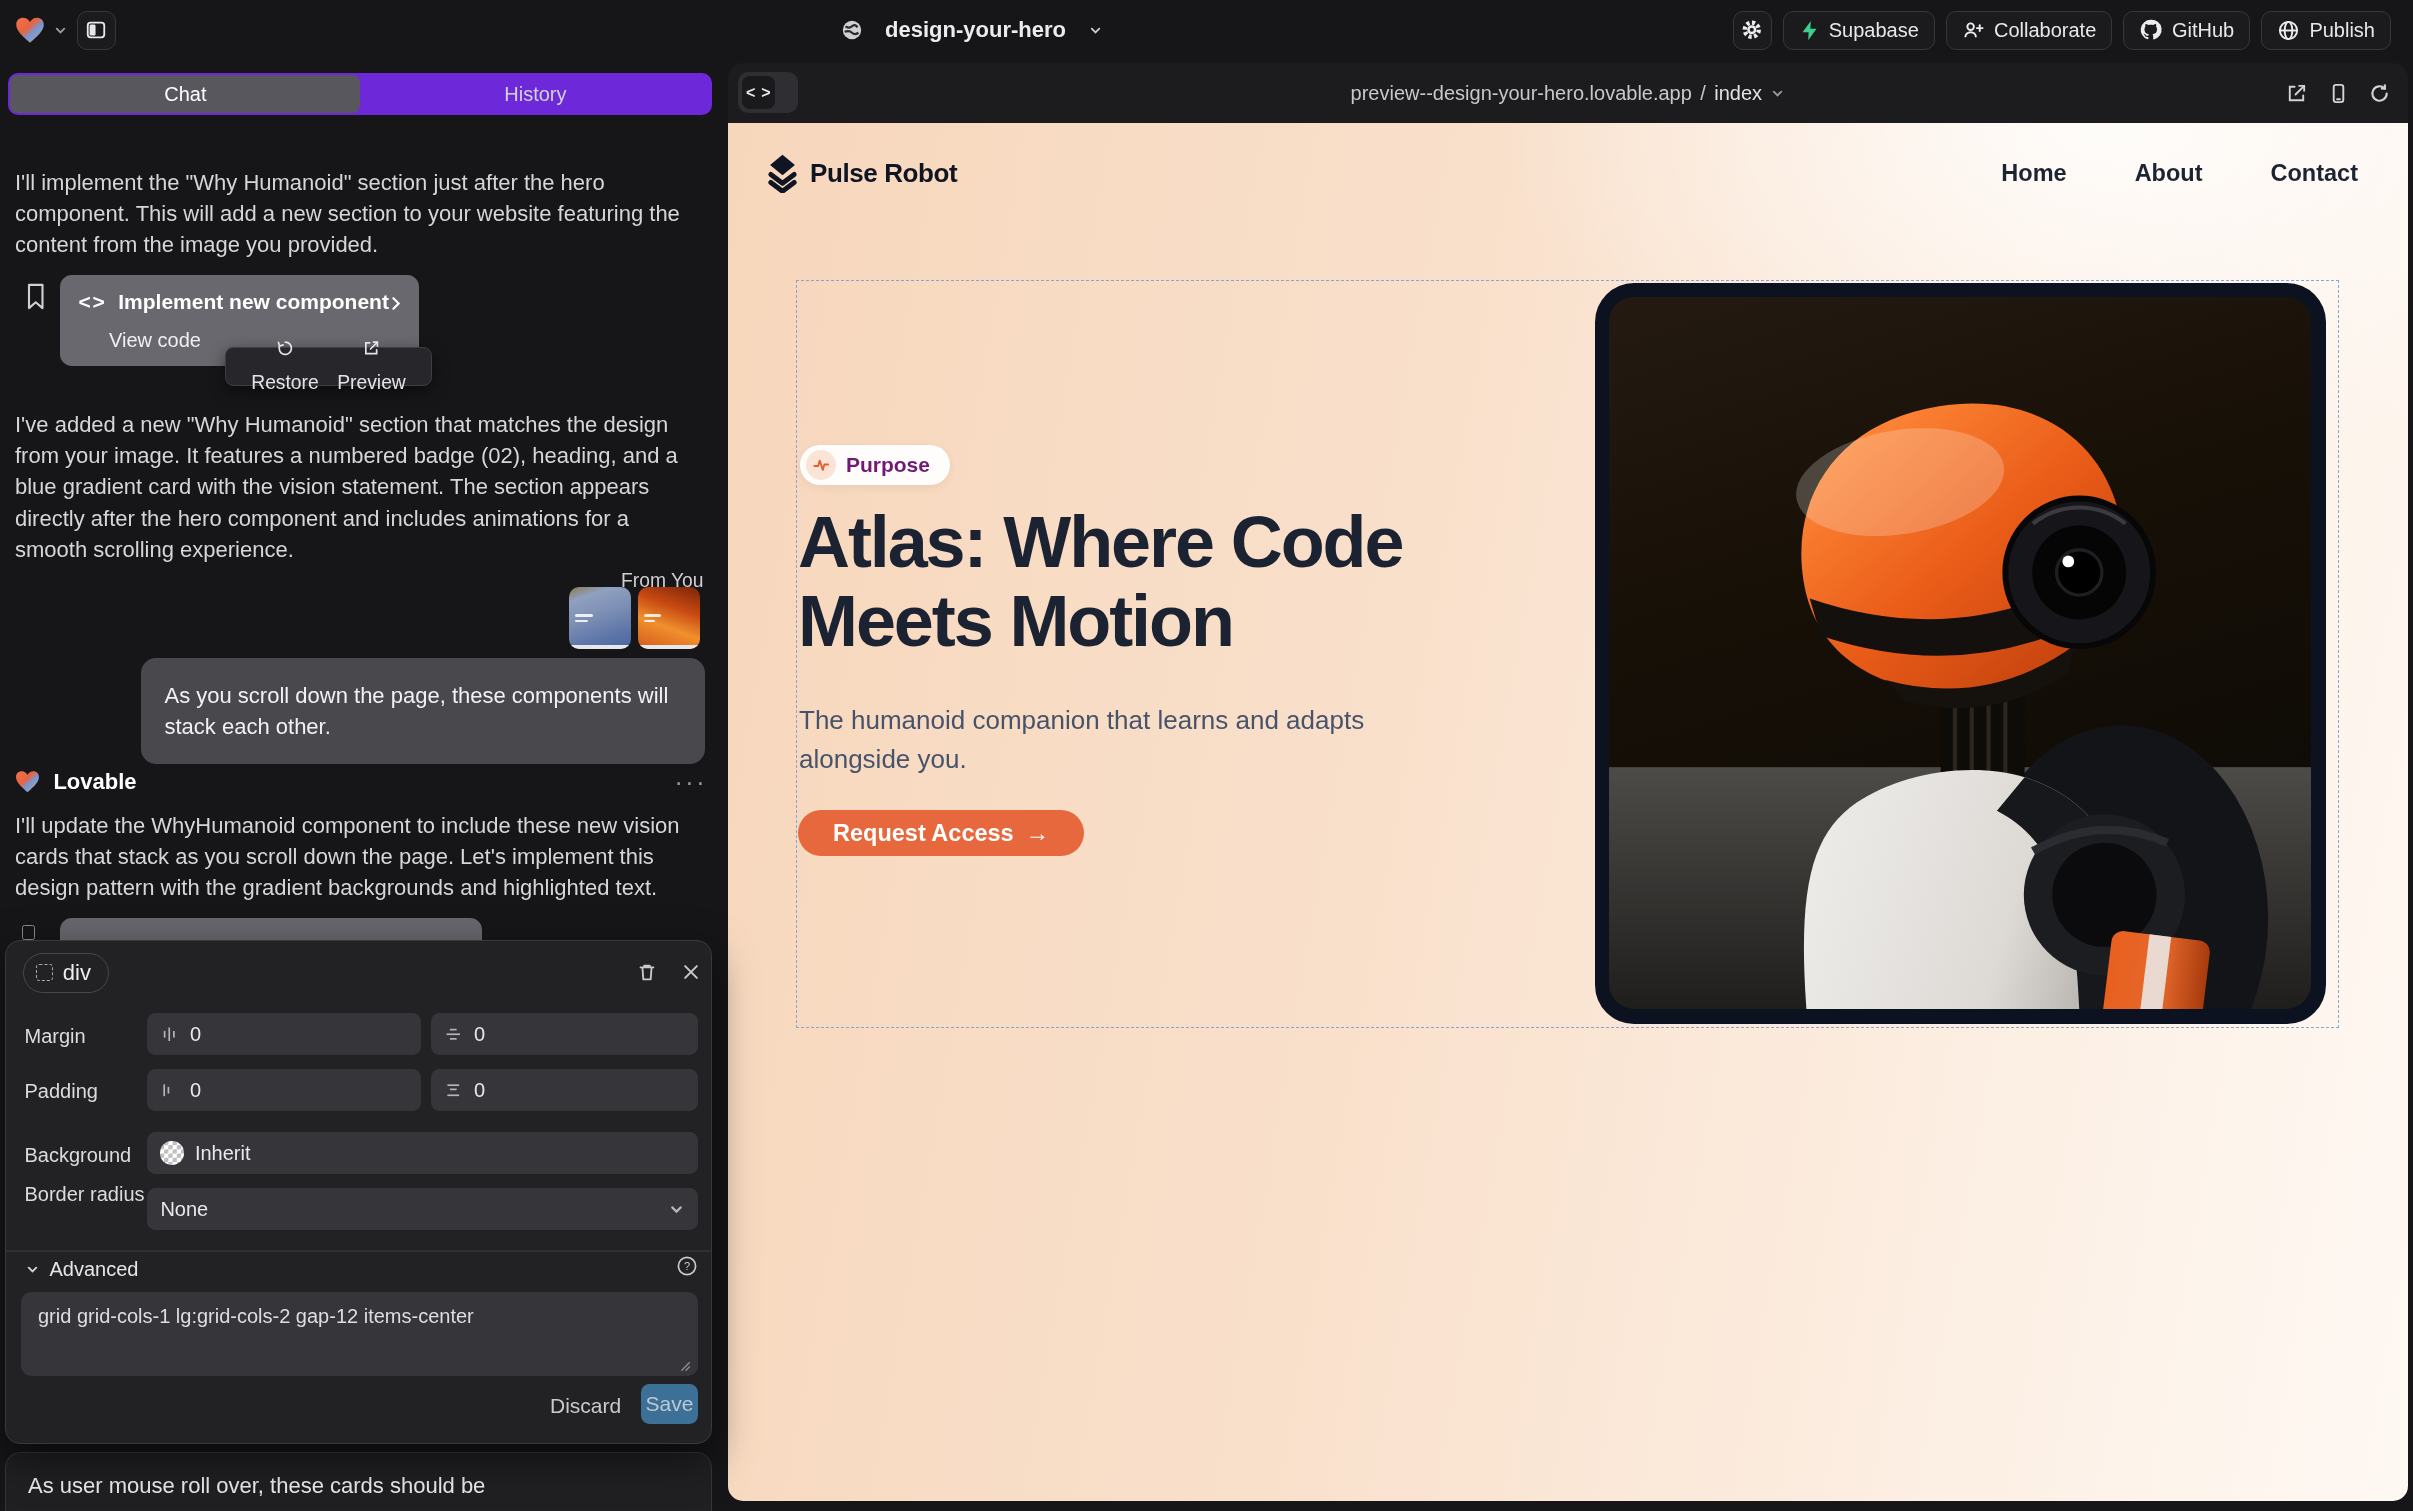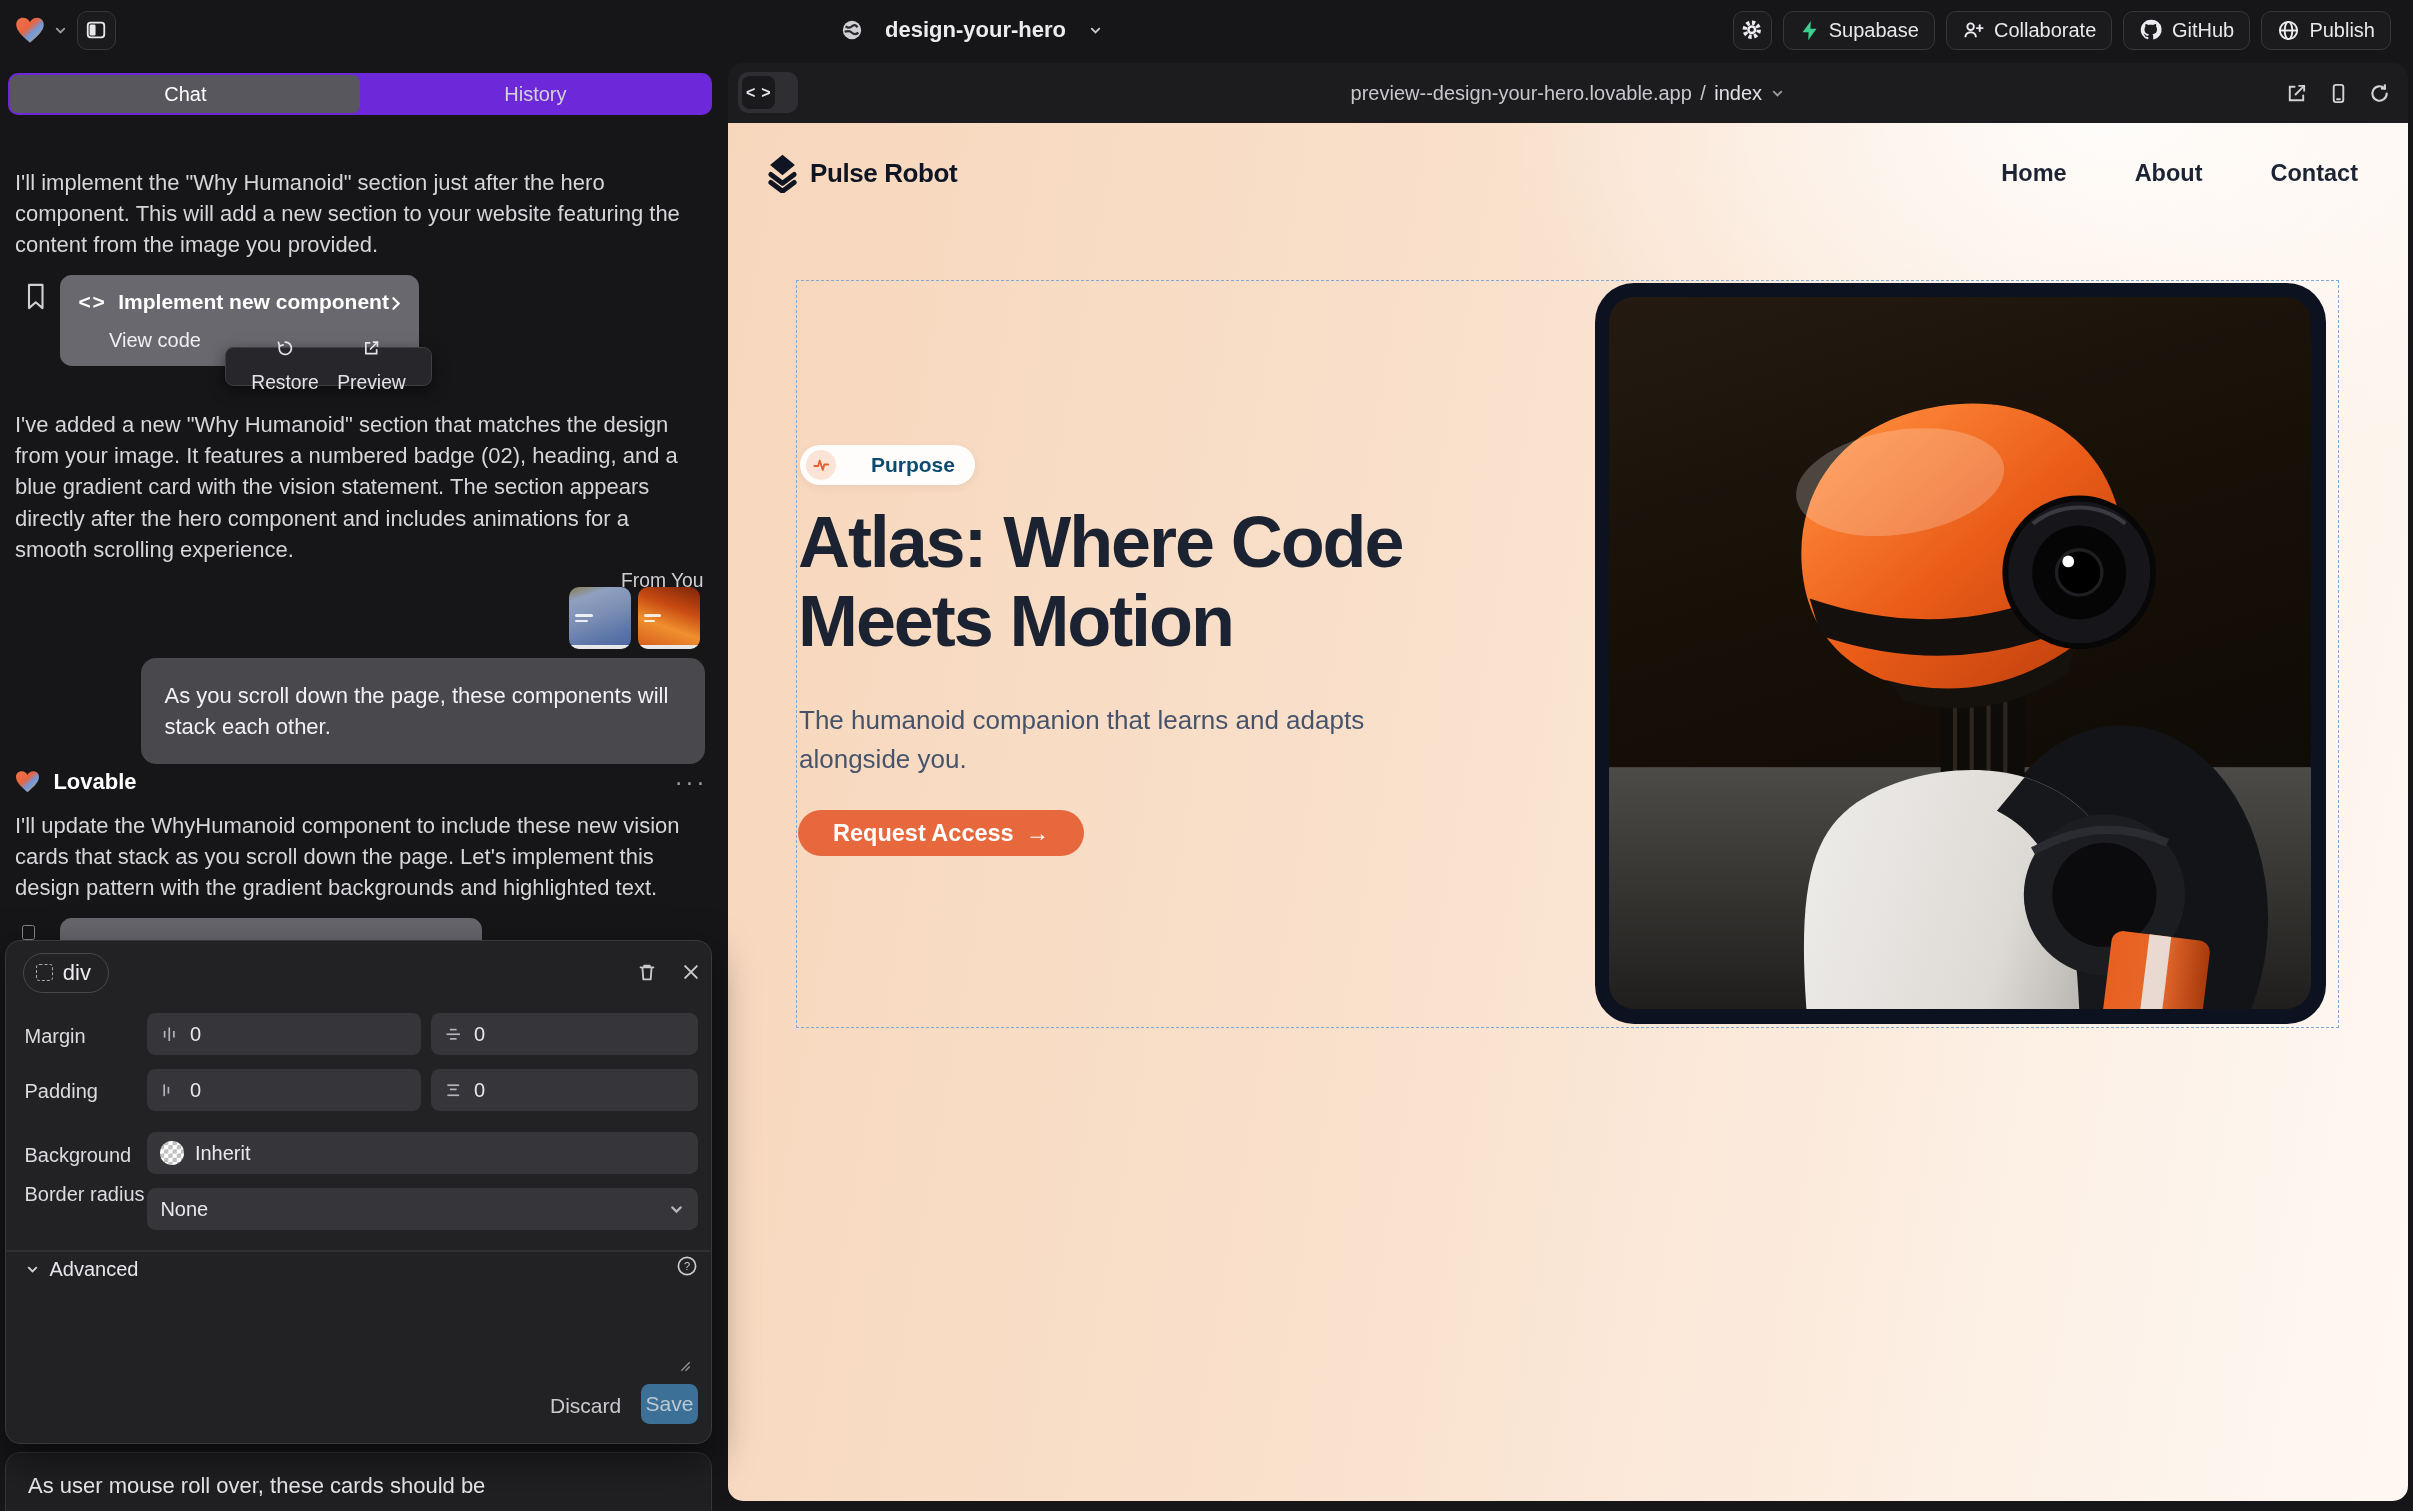--- a/index.html
+++ b/index.html
@@ -76,21 +76,21 @@
   .site { position:absolute; left:0; top:60px; width:1680px; height:1378px; background:
       radial-gradient(1008px 588px at 82% 0%, rgba(255,255,255,.85), rgba(255,255,255,0) 60%),
       linear-gradient(100deg,#f7d7bc 0%, #f9e0cb 40%, #fdf3ea 85%, #fef8f3 100%); overflow:hidden; }
   .brand { position:absolute; left:37px; top:30px; display:flex; align-items:center; gap:10px; }
   .brand-name { font-size:26px; font-weight:700; color:#0f1522; letter-spacing:-0.4px; }
   .site-nav { position:absolute; right:50px; top:37px; display:flex; gap:68px; font-size:23.5px; font-weight:600; color:#1c2433;text-align:right; }
   .site-nav span { cursor:pointer; }
   .select-rect { position:absolute; left:68px; top:157px; width:1543px; height:748px; border:1.7px dashed #7fa9d4; pointer-events:none; }
   .badge { position:absolute; left:72px; top:322px; height:40px; background:#fffdfb; border-radius:20px; display:flex; align-items:center; gap:10px; padding:0 20px 0 5.9px; box-shadow:0 2.5px 8.4px rgba(90,50,20,.08); }
   .badge-ic { width:30px; height:30px; border-radius:50%; background:#fbe4d6; display:flex; align-items:center; justify-content:center; }
-  .badge-label { font-size:21px; font-weight:600; color:#0c4a6e;margin-left:25px; }
+  .badge-label { font-size:21px; font-weight:600; color:#701a75; }
   .hero-h1 { position:absolute; left:70px; top:380px; font-size:72px; line-height:1.1; font-weight:700; color:#1b2231; letter-spacing:-2.1px; }
   .hero-sub { position:absolute; left:71px; top:578px; font-size:26px; line-height:1.5; color:#46536b; }
   .cta { position:absolute; left:70px; top:687px; height:46px; background:#e7683c; border-radius:31px; display:flex; align-items:center; gap:11.8px; padding:0 35px; color:#ffffff; font-size:23.5px; font-weight:600; cursor:pointer; }
   .robot-card { position:absolute; left:867px; top:160px; width:731px; height:741px; background:#0d1220; border-radius:39px; }
   .robot-img { position:absolute; left:14.3px; top:14.3px; width:702px; height:712px; border-radius:25px; overflow:hidden; }
 </style>
 </head>
 <body>
 
 <div class="stage">
@@ -327,20 +327,21 @@
           </svg>
         <span style="font-size:20px; color:#e6e6ea;">Advanced</span>
       </div>
       <span class="panel-icon" style="left:668px; top:312px;">
         <svg width="22" height="22" viewBox="0 0 24 24">
             <circle cx="12" cy="12" r="9.4" fill="none" stroke="#c9c9ce" stroke-width="1.8"></circle>
             <text x="12" y="16.4" text-anchor="middle" font-size="12" fill="#c9c9ce" font-family="Liberation Sans">?</text>
           </svg>
       </span>
 
+      <textarea class="classes-area" spellcheck="false" style="">grid grid-cols-1 lg:grid-cols-2 gap-12 items-center</textarea>
       <span class="resize-glyph">
         <svg width="13.4" height="13.4" viewBox="0 0 16 16">
             <line x1="4" y1="14" x2="14" y2="4" stroke="#8e8e95" stroke-width="1.6"></line>
             <line x1="9" y1="14" x2="14" y2="9" stroke="#8e8e95" stroke-width="1.6"></line>
           </svg>
       </span>
 
       <span class="discard">Discard</span>
       <span class="save">Save</span>
     </div>

